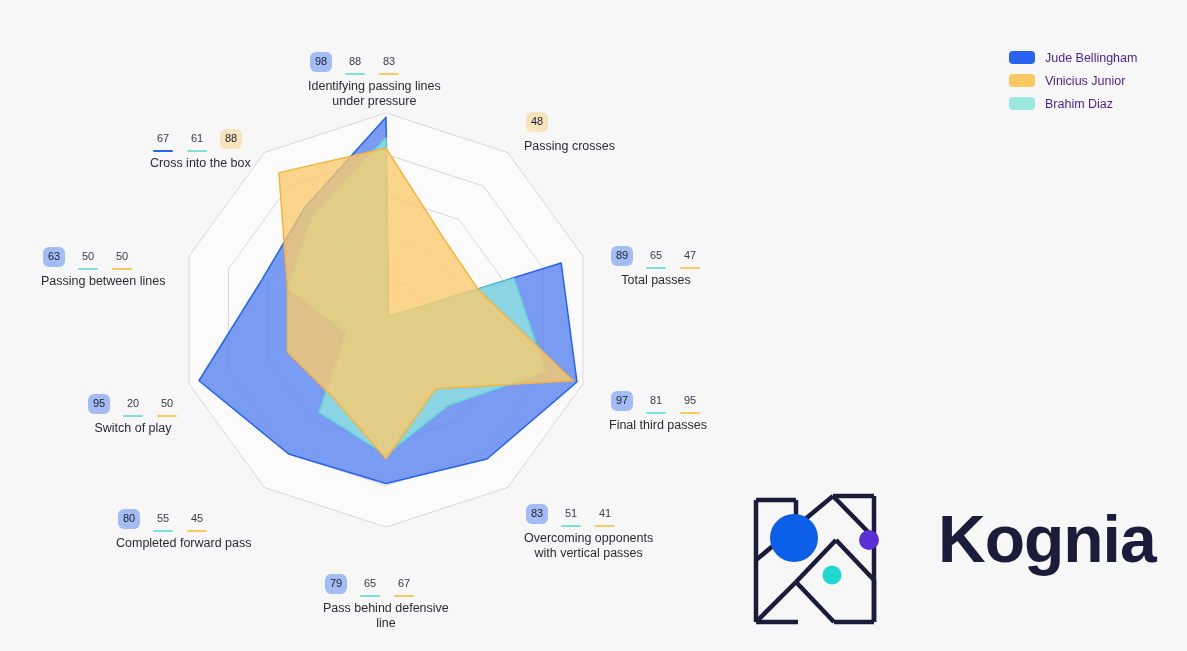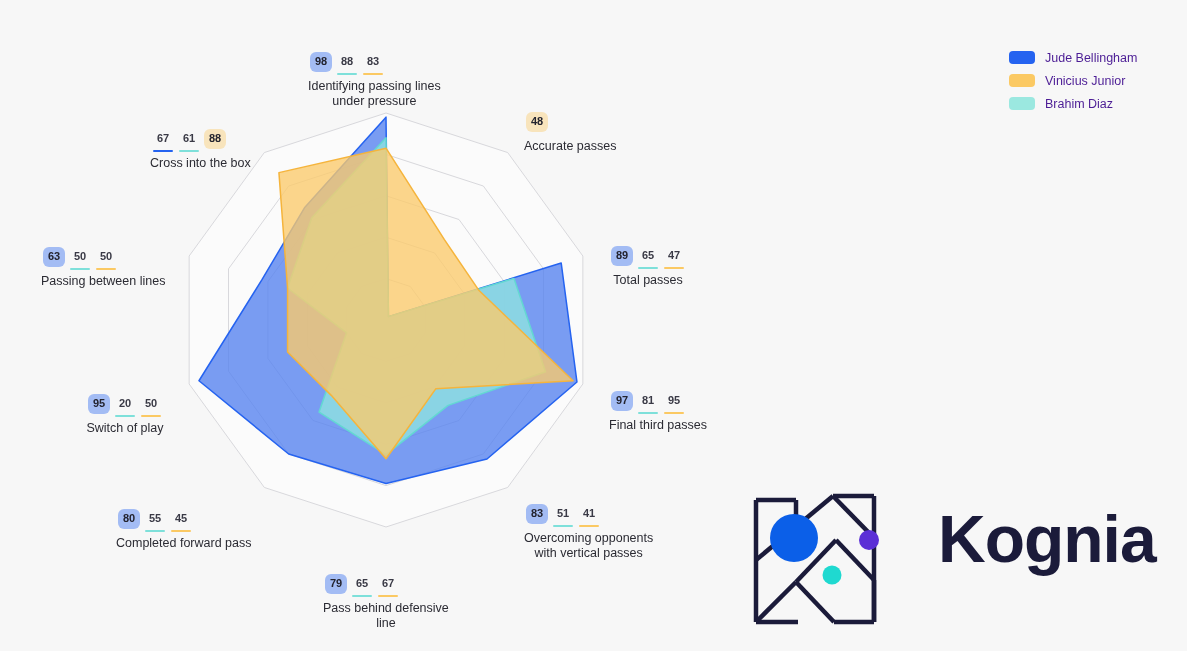--- a/index.html
+++ b/index.html
@@ -31,24 +31,23 @@
   
   .metric-label {
     position: absolute;
     font-size: 12.5px;
     line-height: 15px;
     color: #2e2e38;
     white-space: pre-line;
   }
   .metric-values {
     display: flex;
-    gap: 0;
+    gap: 8px;
     margin-bottom: 4px;
     align-items: flex-end;
-    font-weight: bold;
   }
   .val {
     display: flex;
     flex-direction: column;
     align-items: center;
     width: 26px;
   }
   .val .num {
     font-size: 11px;
     line-height: 13px;
@@ -144,21 +143,21 @@
       </g>
     <g id="series-layer">
         <polygon points="386,117.14000000000001 388.43343094449085,316.6506696432877 561.2131419970561,263.06979912630345 576.9626379069039,382.04752230054567 486.9873841963698,458.9972098035597 386,483.53 288.66276222036646,453.97321426849135 198.97473607055807,380.7681919438334 261.97271970994905,279.7010937635631 304.4800633595569,207.79743305013855" fill="#5581F0" fill-opacity="0.78" stroke="#2563F0" stroke-width="1.5" stroke-linejoin="round"></polygon>
         <polygon points="386,137.84 388.43343094449085,316.6506696432877 513.964654267513,278.4217634068508 545.4636460872084,371.81287944684743 448.05248908451637,405.4079240961632 386,454.55 319.08064902650193,412.1065848095878 346.62626022538063,332.79330356712285 287.5656505634516,288.01674108219294 311.78035619302943,217.8454241202754" fill="#8FE4E0" fill-opacity="0.78" stroke="#63D8D2" stroke-width="1.5" stroke-linejoin="round"></polygon>
         <polygon points="386,148.19 444.40234266778015,239.61607143890524 478.5282884703555,289.93573661726134 573.025263929442,380.7681919438334 435.88533436206217,388.6612723126018 386,458.69 331.24780374895613,395.35993302602634 287.56565056345164,351.98325891780706 287.5656505634516,288.01674108219294 278.92903844240305,172.6294643046596" fill="#FBCB6B" fill-opacity="0.78" stroke="#F5B43C" stroke-width="1.5" stroke-linejoin="round"></polygon>
       </g>
   </svg>
   <div id="metric-labels">
       <div class="metric-label" style="left: 308px; top: 52px;"><div class="metric-values"><div class="val is-top"><span class="num" style="background: rgba(37, 99, 240, 0.4);">98</span><span class="bar" style="background: rgb(37, 99, 240);"></span></div><div class="val"><span class="num">88</span><span class="bar" style="background: rgb(126, 224, 218);"></span></div><div class="val"><span class="num">83</span><span class="bar" style="background: rgb(251, 201, 99);"></span></div></div><span class="metric-name">Identifying passing lines
 under pressure</span></div>
-      <div class="metric-label" style="left: 524px; top: 112px;"><div class="metric-values"><div class="val is-top"><span class="num" style="background: rgba(251, 201, 99, 0.4);">48</span><span class="bar" style="background: rgb(251, 201, 99);"></span></div></div><span class="metric-name">Accurate passes</span></div>
+      <div class="metric-label" style="left: 524px; top: 112px;"><div class="metric-values"><div class="val is-top"><span class="num" style="background: rgba(251, 201, 99, 0.4);">48</span><span class="bar" style="background: rgb(251, 201, 99);"></span></div></div><span class="metric-name">Passing crosses</span></div>
       <div class="metric-label" style="left: 609px; top: 246px;"><div class="metric-values"><div class="val is-top"><span class="num" style="background: rgba(37, 99, 240, 0.4);">89</span><span class="bar" style="background: rgb(37, 99, 240);"></span></div><div class="val"><span class="num">65</span><span class="bar" style="background: rgb(126, 224, 218);"></span></div><div class="val"><span class="num">47</span><span class="bar" style="background: rgb(251, 201, 99);"></span></div></div><span class="metric-name">Total passes</span></div>
       <div class="metric-label" style="left: 609px; top: 391px;"><div class="metric-values"><div class="val is-top"><span class="num" style="background: rgba(37, 99, 240, 0.4);">97</span><span class="bar" style="background: rgb(37, 99, 240);"></span></div><div class="val"><span class="num">81</span><span class="bar" style="background: rgb(126, 224, 218);"></span></div><div class="val"><span class="num">95</span><span class="bar" style="background: rgb(251, 201, 99);"></span></div></div><span class="metric-name">Final third passes</span></div>
       <div class="metric-label" style="left: 524px; top: 504px;"><div class="metric-values"><div class="val is-top"><span class="num" style="background: rgba(37, 99, 240, 0.4);">83</span><span class="bar" style="background: rgb(37, 99, 240);"></span></div><div class="val"><span class="num">51</span><span class="bar" style="background: rgb(126, 224, 218);"></span></div><div class="val"><span class="num">41</span><span class="bar" style="background: rgb(251, 201, 99);"></span></div></div><span class="metric-name">Overcoming opponents
 with vertical passes</span></div>
       <div class="metric-label" style="left: 323px; top: 574px;"><div class="metric-values"><div class="val is-top"><span class="num" style="background: rgba(37, 99, 240, 0.4);">79</span><span class="bar" style="background: rgb(37, 99, 240);"></span></div><div class="val"><span class="num">65</span><span class="bar" style="background: rgb(126, 224, 218);"></span></div><div class="val"><span class="num">67</span><span class="bar" style="background: rgb(251, 201, 99);"></span></div></div><span class="metric-name">Pass behind defensive
 line</span></div>
       <div class="metric-label" style="left: 116px; top: 509px;"><div class="metric-values"><div class="val is-top"><span class="num" style="background: rgba(37, 99, 240, 0.4);">80</span><span class="bar" style="background: rgb(37, 99, 240);"></span></div><div class="val"><span class="num">55</span><span class="bar" style="background: rgb(126, 224, 218);"></span></div><div class="val"><span class="num">45</span><span class="bar" style="background: rgb(251, 201, 99);"></span></div></div><span class="metric-name">Completed forward pass</span></div>
       <div class="metric-label" style="left: 86px; top: 394px;"><div class="metric-values"><div class="val is-top"><span class="num" style="background: rgba(37, 99, 240, 0.4);">95</span><span class="bar" style="background: rgb(37, 99, 240);"></span></div><div class="val"><span class="num">20</span><span class="bar" style="background: rgb(126, 224, 218);"></span></div><div class="val"><span class="num">50</span><span class="bar" style="background: rgb(251, 201, 99);"></span></div></div><span class="metric-name">Switch of play</span></div>
       <div class="metric-label" style="left: 41px; top: 247px;"><div class="metric-values"><div class="val is-top"><span class="num" style="background: rgba(37, 99, 240, 0.4);">63</span><span class="bar" style="background: rgb(37, 99, 240);"></span></div><div class="val"><span class="num">50</span><span class="bar" style="background: rgb(126, 224, 218);"></span></div><div class="val"><span class="num">50</span><span class="bar" style="background: rgb(251, 201, 99);"></span></div></div><span class="metric-name">Passing between lines</span></div>
       <div class="metric-label" style="left: 150px; top: 129px;"><div class="metric-values"><div class="val"><span class="num">67</span><span class="bar" style="background: rgb(37, 99, 240);"></span></div><div class="val"><span class="num">61</span><span class="bar" style="background: rgb(126, 224, 218);"></span></div><div class="val is-top"><span class="num" style="background: rgba(251, 201, 99, 0.4);">88</span><span class="bar" style="background: rgb(251, 201, 99);"></span></div></div><span class="metric-name">Cross into the box</span></div>

